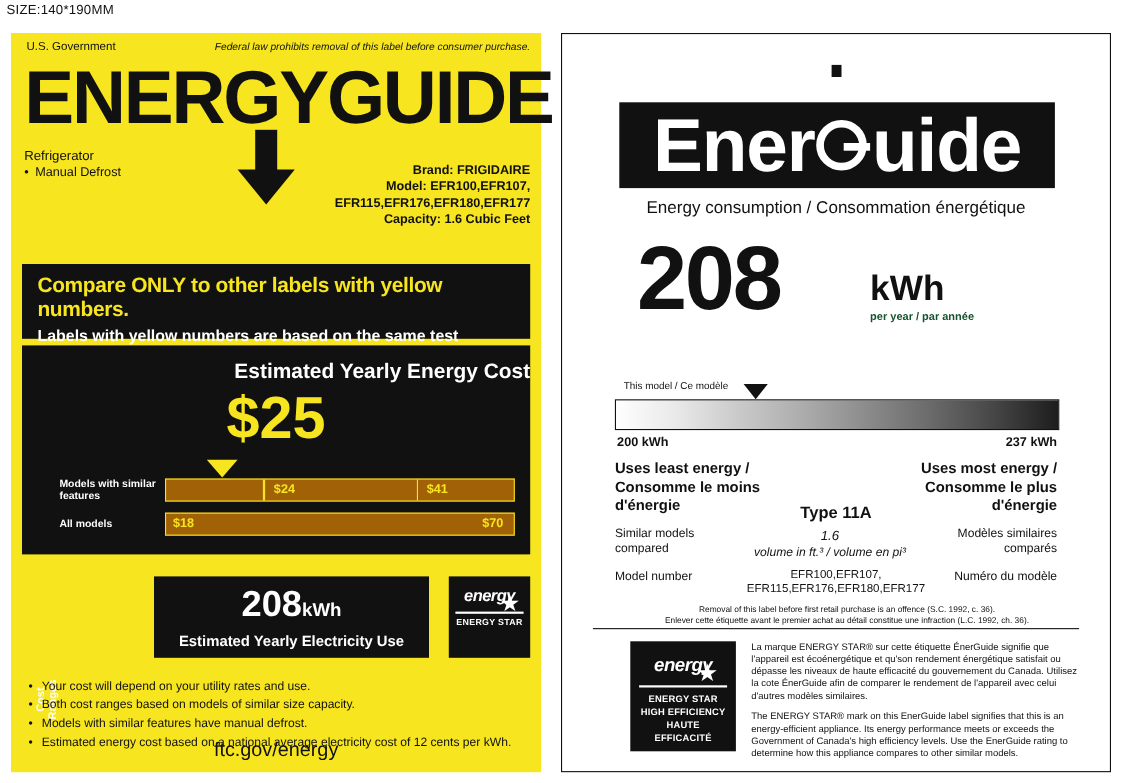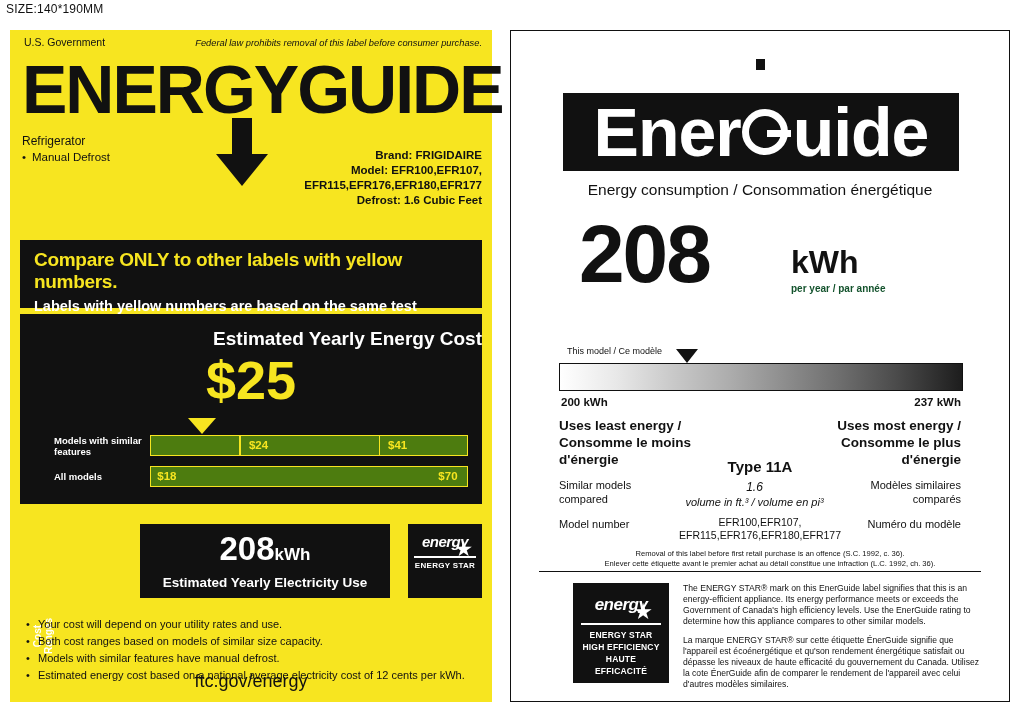--- a/index.html
+++ b/index.html
@@ -202,21 +202,21 @@
     font-weight: bold;
     color: #ffffff;
     line-height: 11px;
   }
   .range-bar {
     position: relative;
     flex: 1;
     height: 21px;
     border: 1.5px solid #f7e520;
     box-sizing: border-box;
-    background: #4d7c0f;
+    background: #a16207;
   }
   .range-bar .tick {
     position: absolute;
     top: 0;
     bottom: 0;
     width: 1.5px;
     background: #f7e520;
   }
   .range-bar .val {
     position: absolute;
@@ -630,21 +630,21 @@
       <div>
         <span class="lbl">Brand:</span>
         <span>FRIGIDAIRE</span>
       </div>
       <div>
         <span class="lbl">Model:</span>
         <span>EFR100,EFR107,</span>
       </div>
       <div>EFR115,EFR176,EFR180,EFR177</div>
       <div>
-        <span class="lbl">Defrost:</span>
+        <span class="lbl">Capacity:</span>
         <span>1.6 Cubic Feet</span>
       </div>
     </div>
 
     <div class="compare-band">
       <div class="l1">Compare ONLY to other labels with yellow numbers.</div>
       <div class="l2">Labels with yellow numbers are based on the same test procedures.</div>
     </div>
 
     <div class="cost-box">
@@ -768,17 +768,17 @@
       <div class="estar-word2">energy</div>
       <div class="estar-star2">★</div>
       <div class="lines">
         <div>ENERGY STAR</div>
         <div>HIGH EFFICIENCY</div>
         <div>HAUTE EFFICACITÉ</div>
       </div>
     </div>
 
     <div class="estar-text">
+      <p>La marque ENERGY STAR® sur cette étiquette ÉnerGuide signifie que l'appareil est écoénergétique et qu'son rendement énergétique satisfait ou dépasse les niveaux de haute efficacité du gouvernement du Canada. Utilisez la cote ÉnerGuide afin de comparer le rendement de l'appareil avec celui d'autres modèles similaires.</p>
       <p>The ENERGY STAR® mark on this EnerGuide label signifies that this is an energy-efficient appliance. Its energy performance meets or exceeds the Government of Canada's high efficiency levels. Use the EnerGuide rating to determine how this appliance compares to other similar models.</p>
-      <p>La marque ENERGY STAR® sur cette étiquette ÉnerGuide signifie que l'appareil est écoénergétique et qu'son rendement énergétique satisfait ou dépasse les niveaux de haute efficacité du gouvernement du Canada. Utilisez la cote ÉnerGuide afin de comparer le rendement de l'appareil avec celui d'autres modèles similaires.</p>
     </div>
   </div>
 </div>
 
 </body></html>

